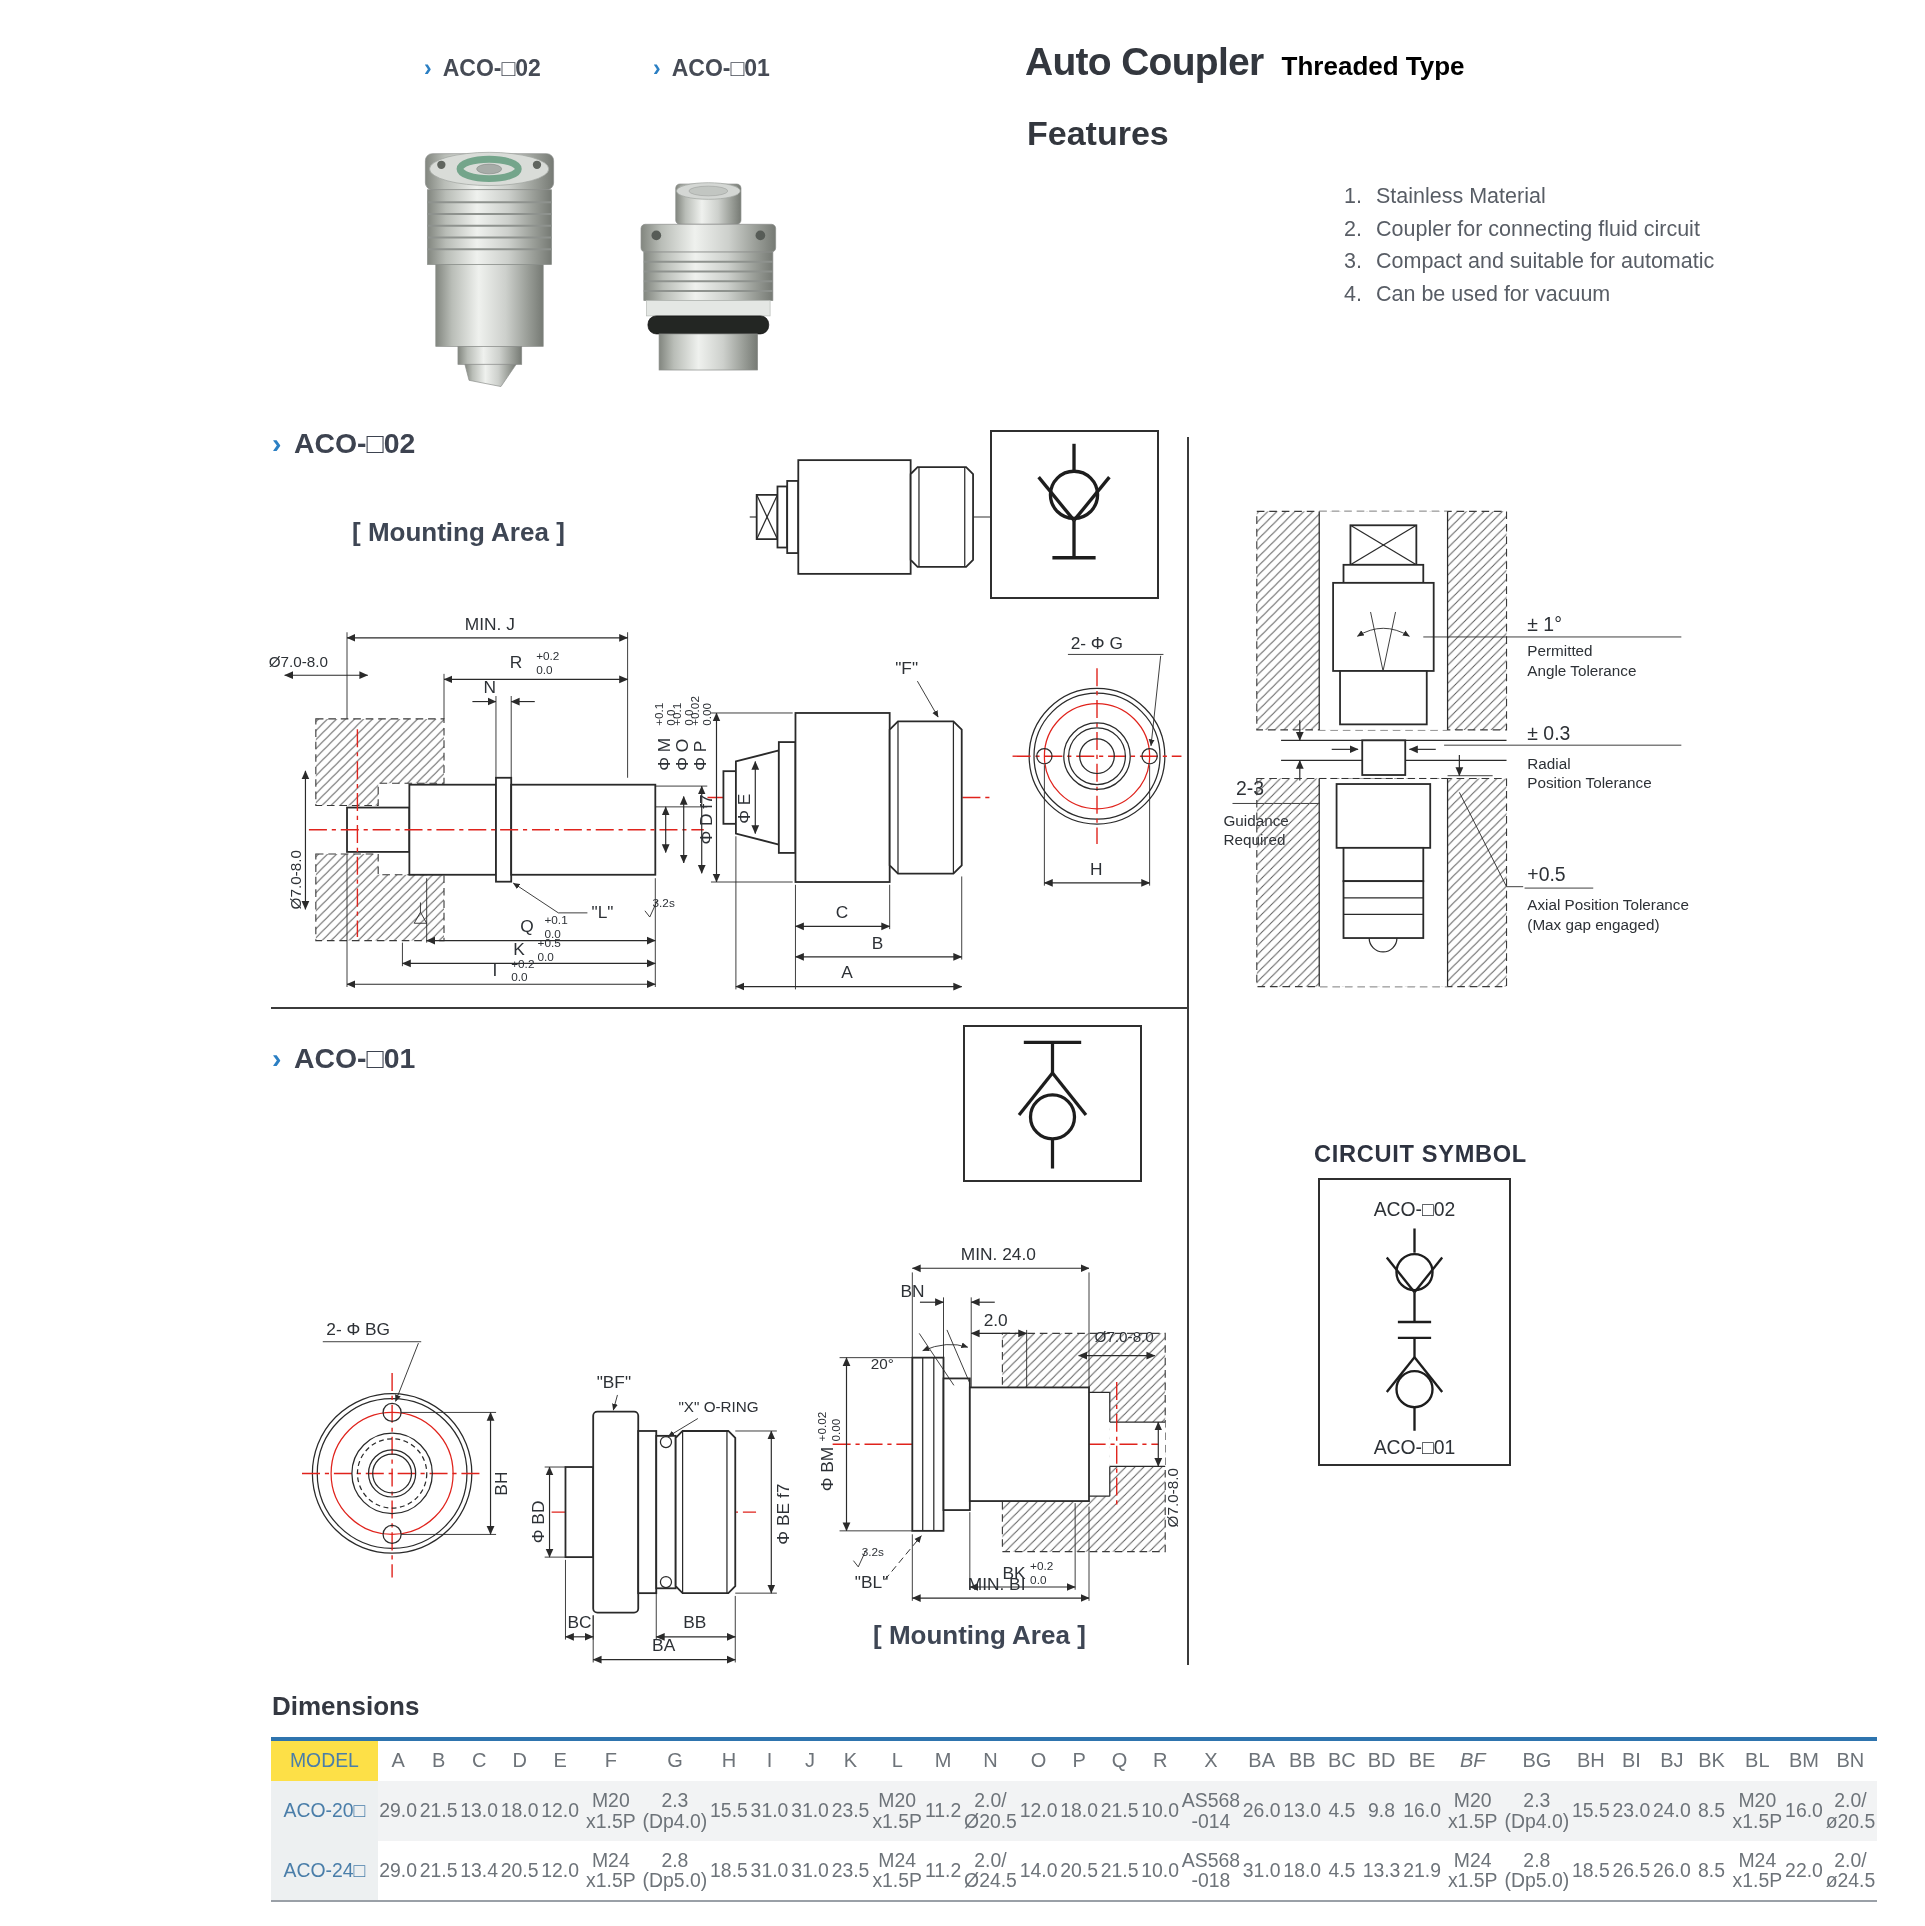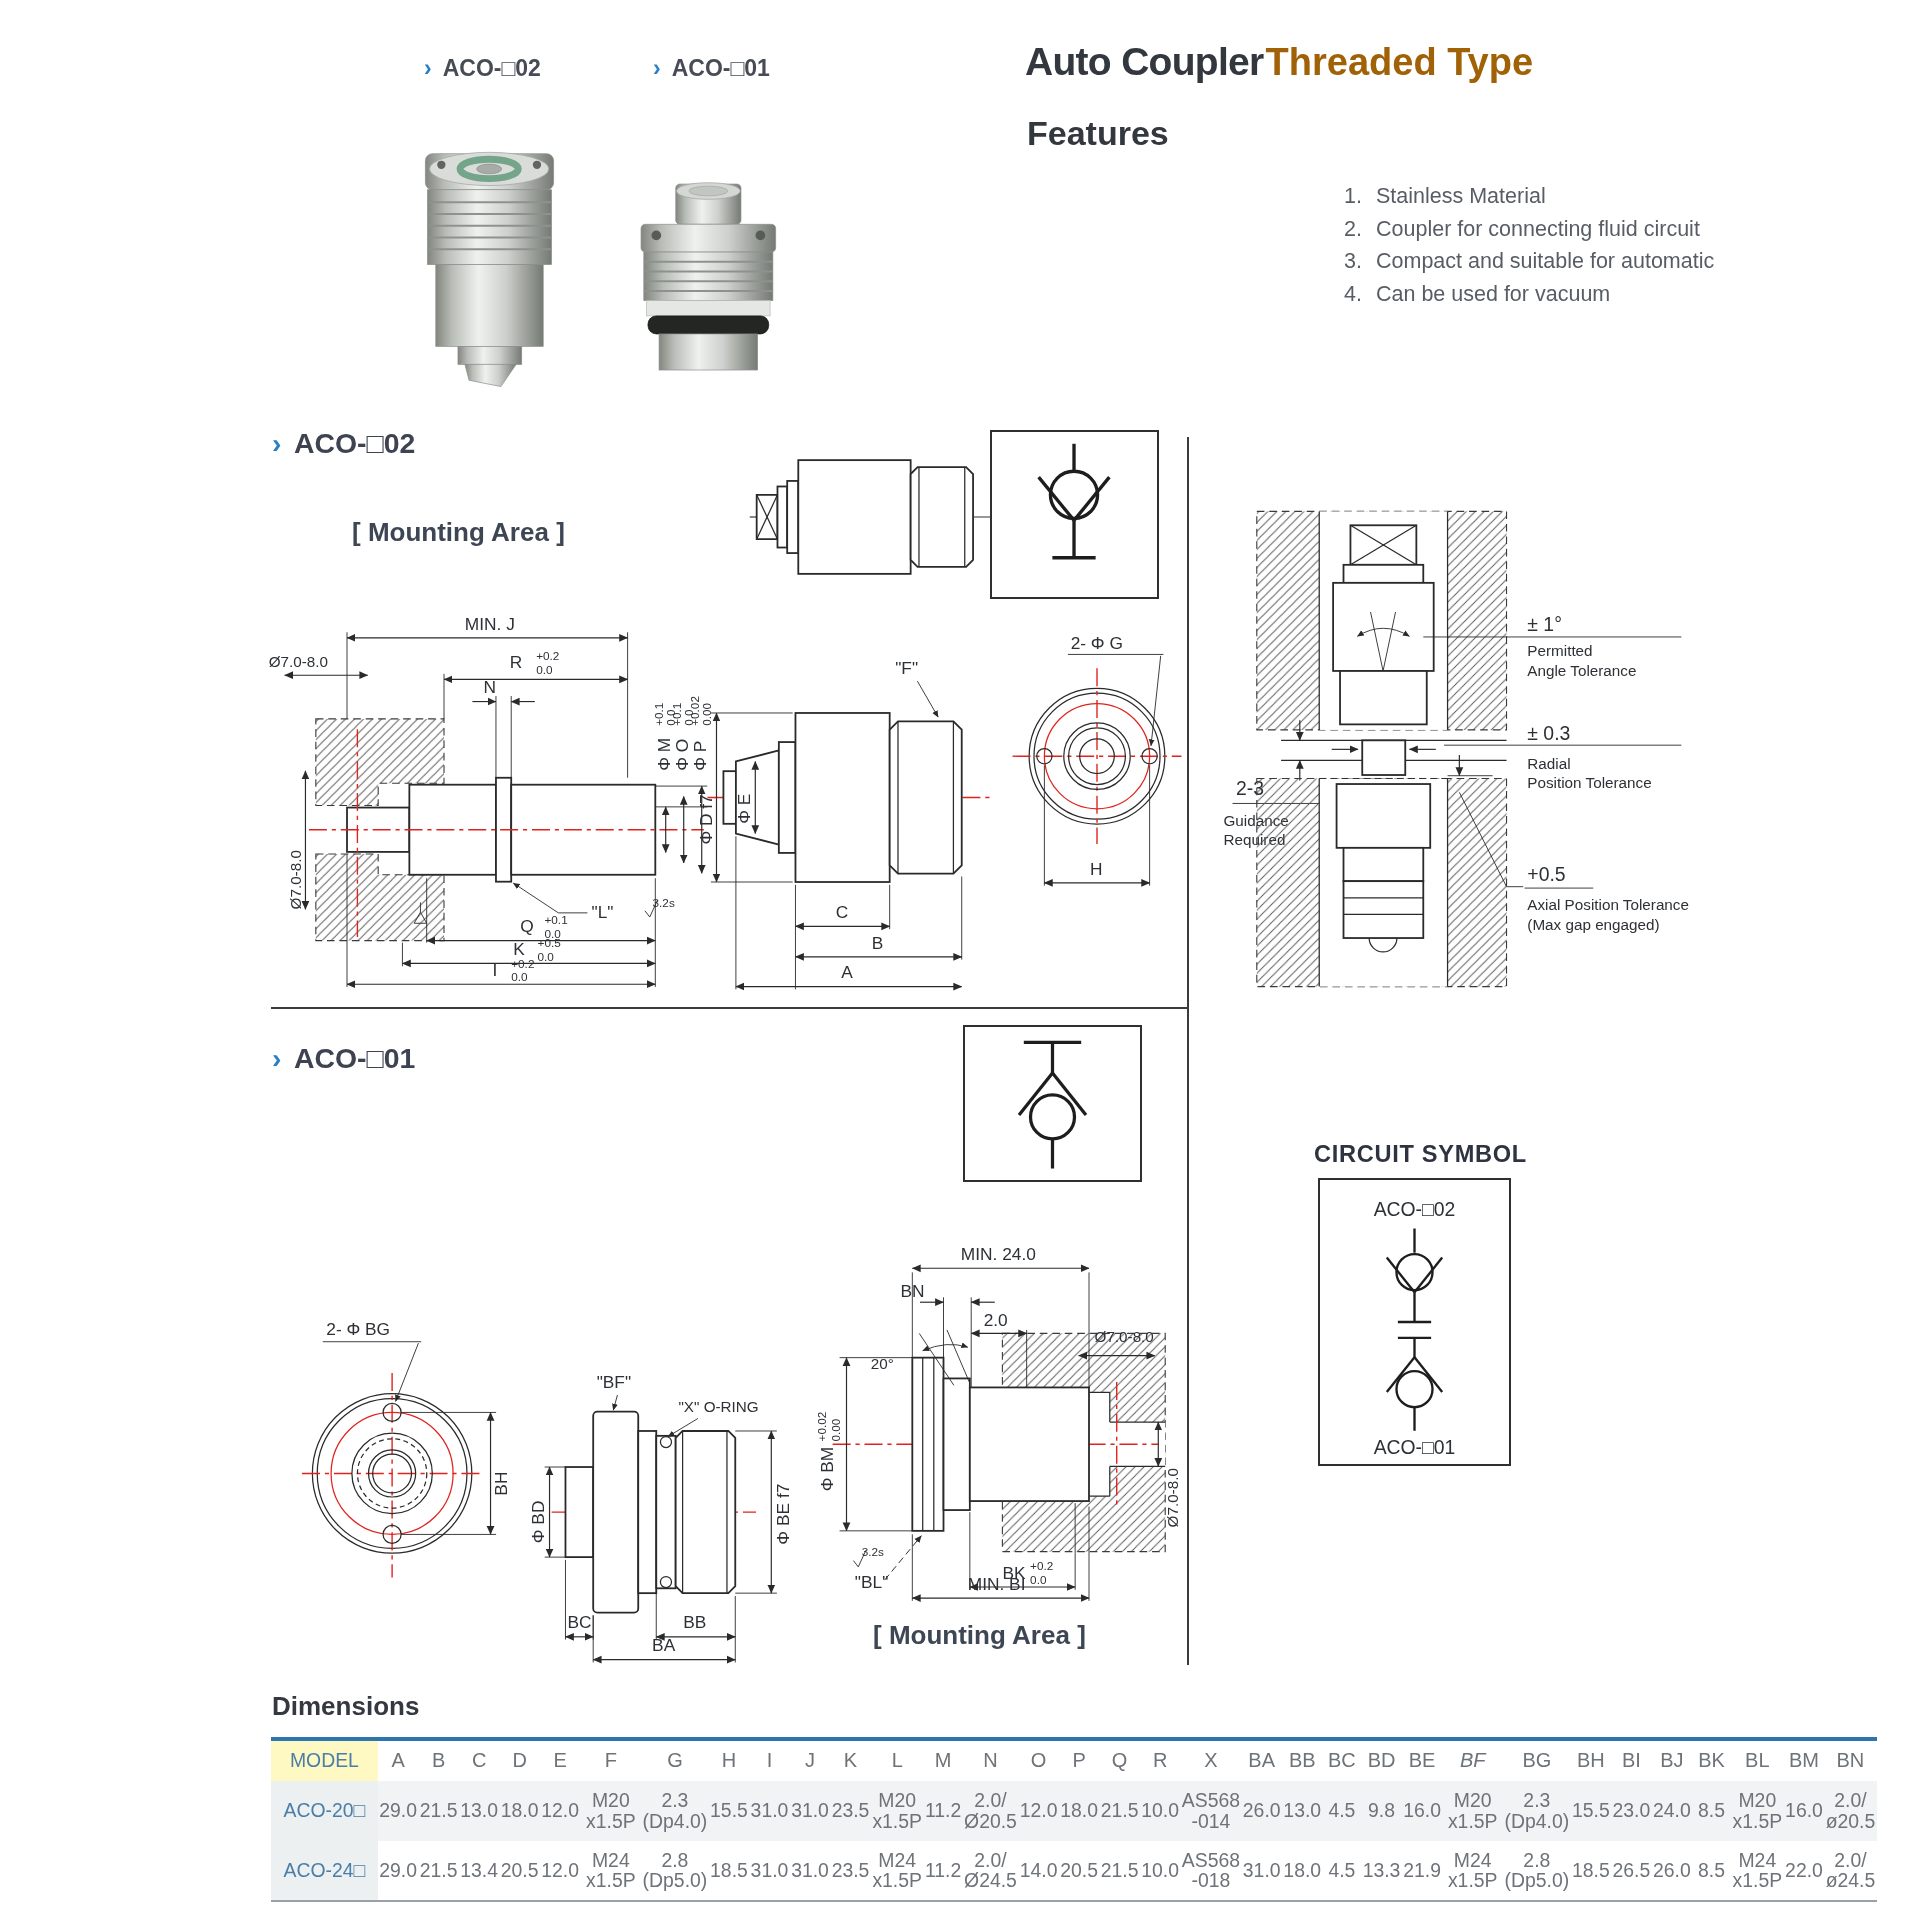--- a/index.html
+++ b/index.html
@@ -4,21 +4,21 @@
 <style>
   html,body{margin:0;padding:0;background:#fff;}
   #page{position:relative;width:1925px;height:1926px;background:#ffffff;overflow:hidden;
         font-family:"Liberation Sans","DejaVu Sans",sans-serif;color:#3a3e46;}
   .abs{position:absolute;}
   
   .plabel{font-size:23px;font-weight:bold;color:#464b55;white-space:nowrap;}
   .plabel .chev{color:#2b7fc3;margin-right:11px;font-weight:bold;}
   .titlebox{white-space:nowrap;}
   .main-title{font-size:39px;font-weight:bold;color:#33373e;letter-spacing:-0.7px;}
-  .sub-title{font-size:38px;font-weight:bold;color:#a16207;margin-left:2px;}
+  .sub-title{font-size:26px;font-weight:bold;color:#000000;margin-left:18px;}
   .features-h{font-size:34px;font-weight:bold;color:#33373e;}
   .feat-row{font-size:21.5px;color:#585d65;margin-bottom:9px;white-space:nowrap;line-height:1.1;}
   .feat-row .feat-num{display:inline-block;min-width:32px;}
   .sec-h{font-size:28.4px;font-weight:bold;color:#3d4350;white-space:nowrap;}
   .sec-h .chev{color:#2b7fc3;margin-right:12.5px;}
   .mount-cap{font-size:26px;font-weight:bold;color:#3e4654;}
   .circuit-title{font-size:23.6px;font-weight:bold;color:#2e3340;letter-spacing:0.7px;}
   .dim-h{font-size:26px;font-weight:bold;color:#343841;}
   .symbox{border:2.1px solid #2f2f2f;background:#fff;}
   .divider-h{background:#3b3b3b;}
@@ -34,21 +34,21 @@
   .hx{fill:url(#hpat);stroke:#3a3a3a;stroke-width:1.6;stroke-dasharray:11 7;}
   .dm{stroke:#2a2a2a;stroke-width:1.7;fill:none;}
   .xt{stroke:#2a2a2a;stroke-width:1.3;fill:none;}
   .dsh{stroke:#2a2a2a;stroke-width:1.4;stroke-dasharray:10 6;fill:none;}
   .rd{stroke:#e0231c;stroke-width:2;fill:none;stroke-dasharray:26 7 6 7;}
   .rdc{stroke:#e0231c;stroke-width:1.8;fill:none;}
   .sym{stroke:#1d1d1d;stroke-width:3.4;fill:none;}
   
   #dimtable{border-collapse:collapse;table-layout:fixed;border-top:4.2px solid #2e74ae;border-bottom:2.1px solid #9aa0a7;}
   #dimtable th{font-size:20px;font-weight:normal;color:#6d7379;padding:8.3px 1.4px;text-align:center;background:#fff;}
-  #dimtable th.model-col{color:#4a7ea9;font-size:19.4px;background:#fef9c3;margin-left:21px;}
+  #dimtable th.model-col{color:#4a7ea9;font-size:19.4px;background:#fde047;margin-left:21px;}
   #dimtable td{font-size:19.4px;color:#6d7379;text-align:center;padding:9px 1.4px;line-height:1.08;white-space:pre-line;}
   #dimtable tr.r0 td{background:#f2f3f4;}
   #dimtable tr.r1 td{background:#ffffff;}
   #dimtable td.model-col{background:#edf0f1!important;color:#4a7ea9;font-weight:500;white-space:nowrap;}
 </style>
 </head>
 <body>
 
 <div id="page">
 

